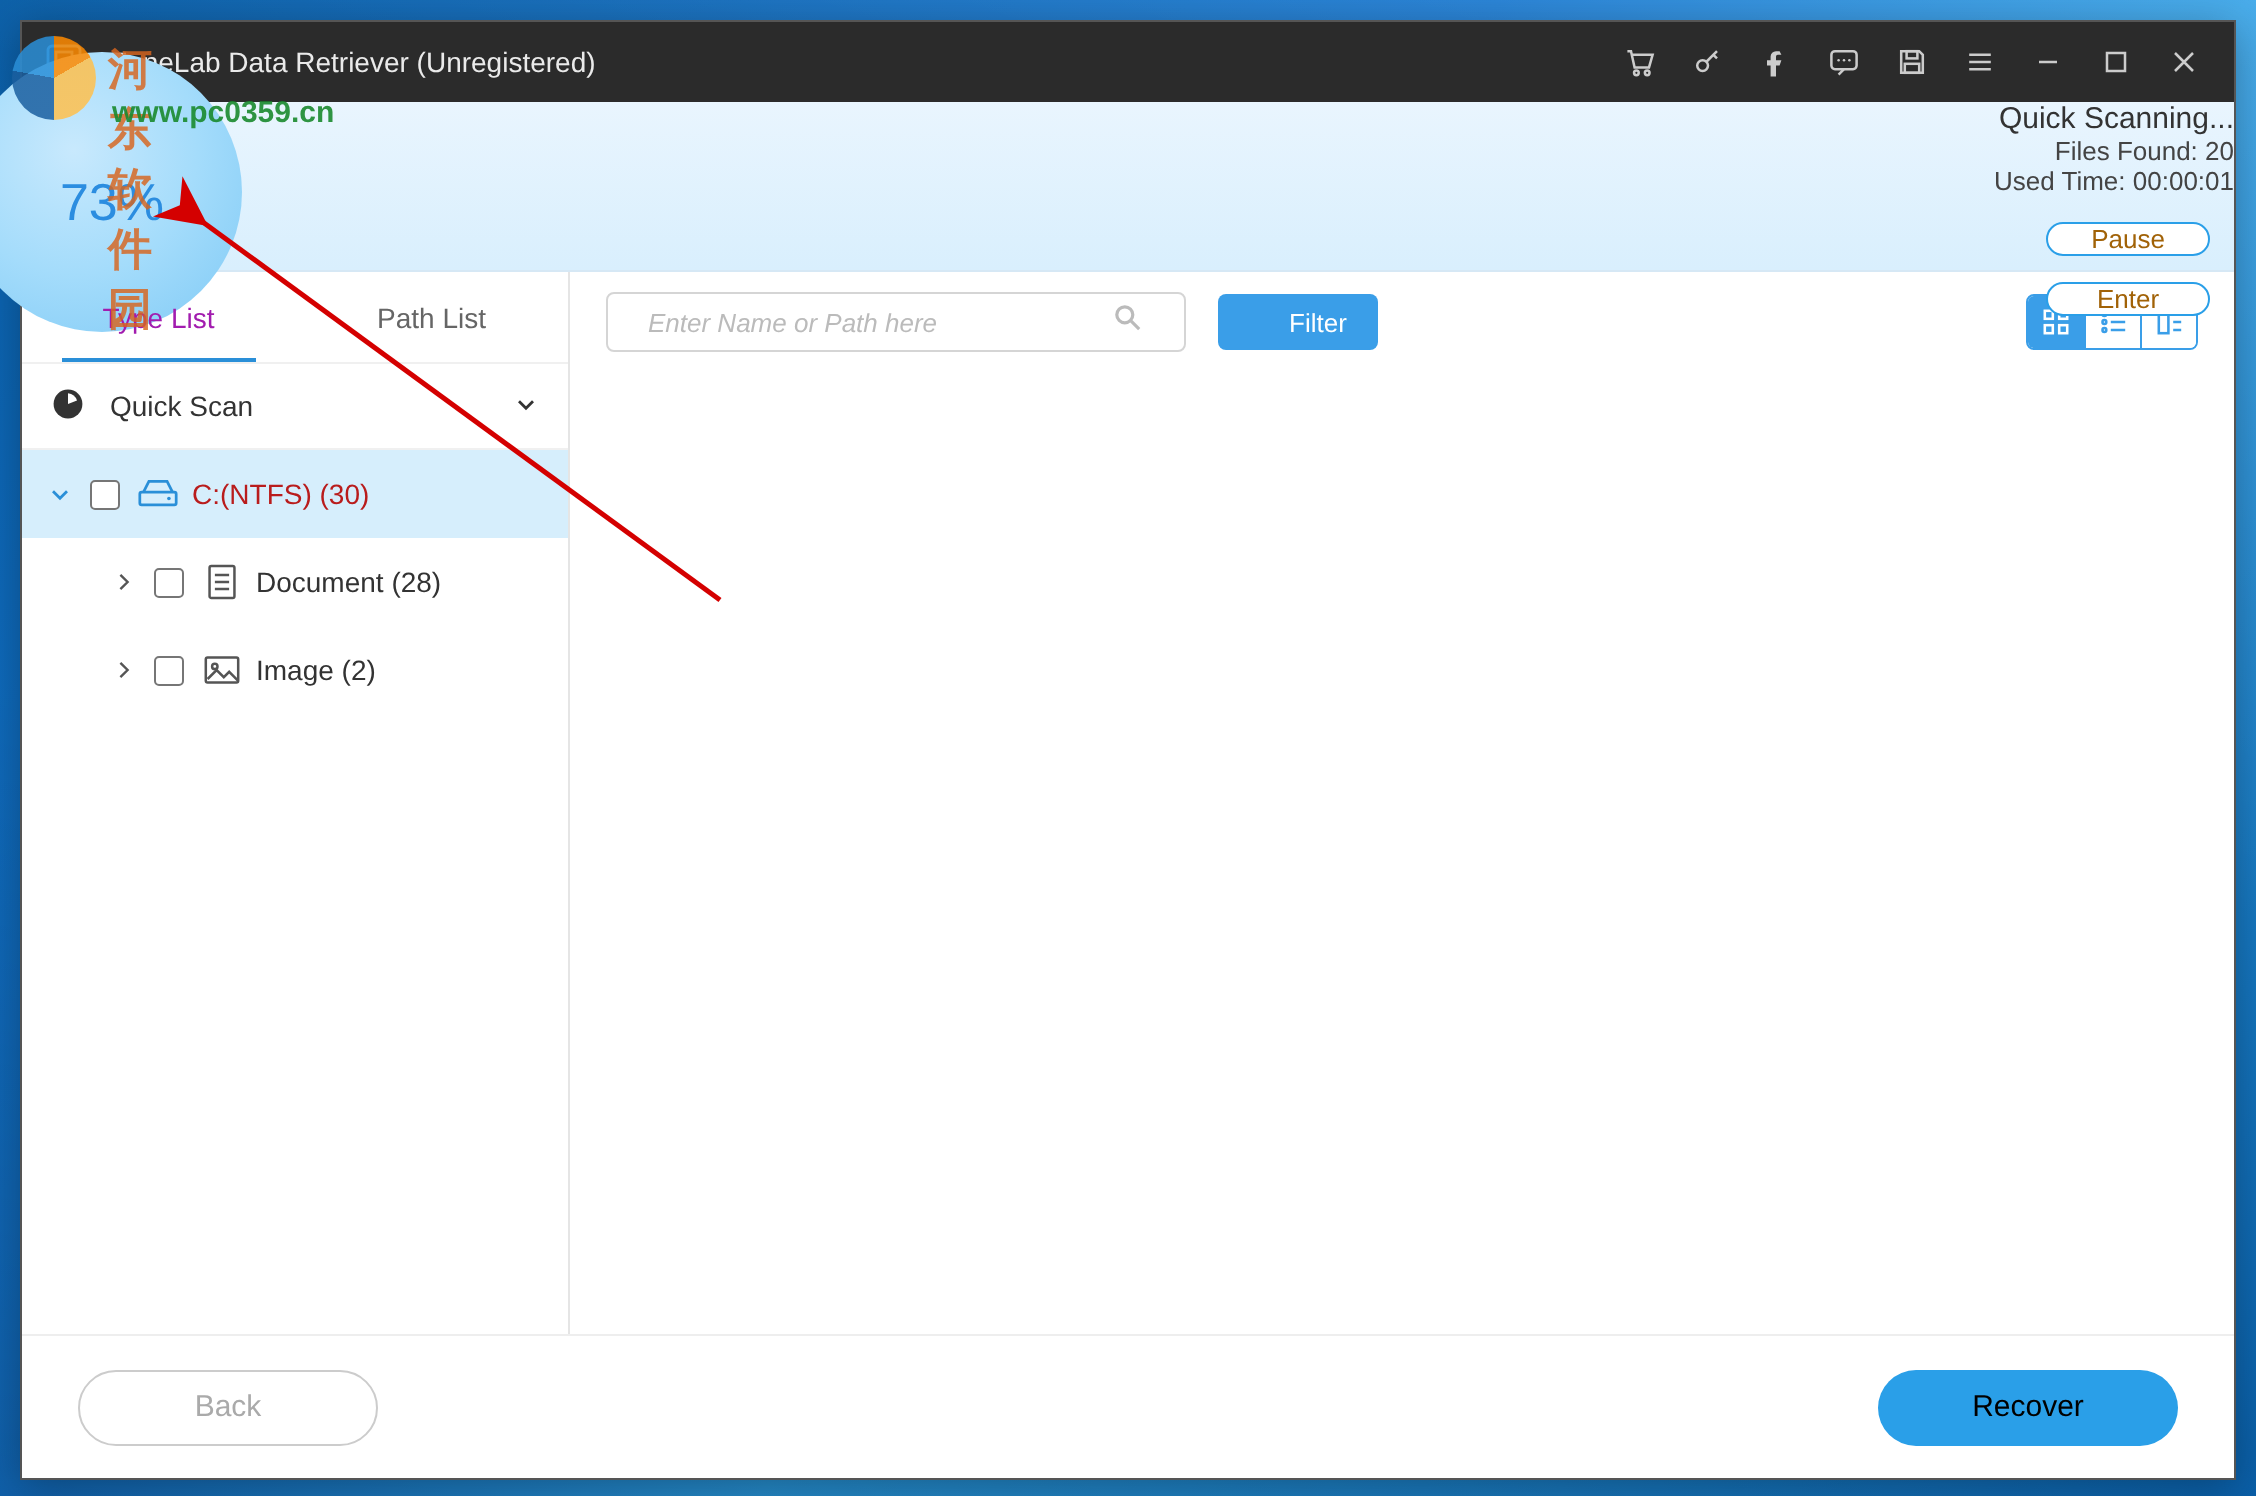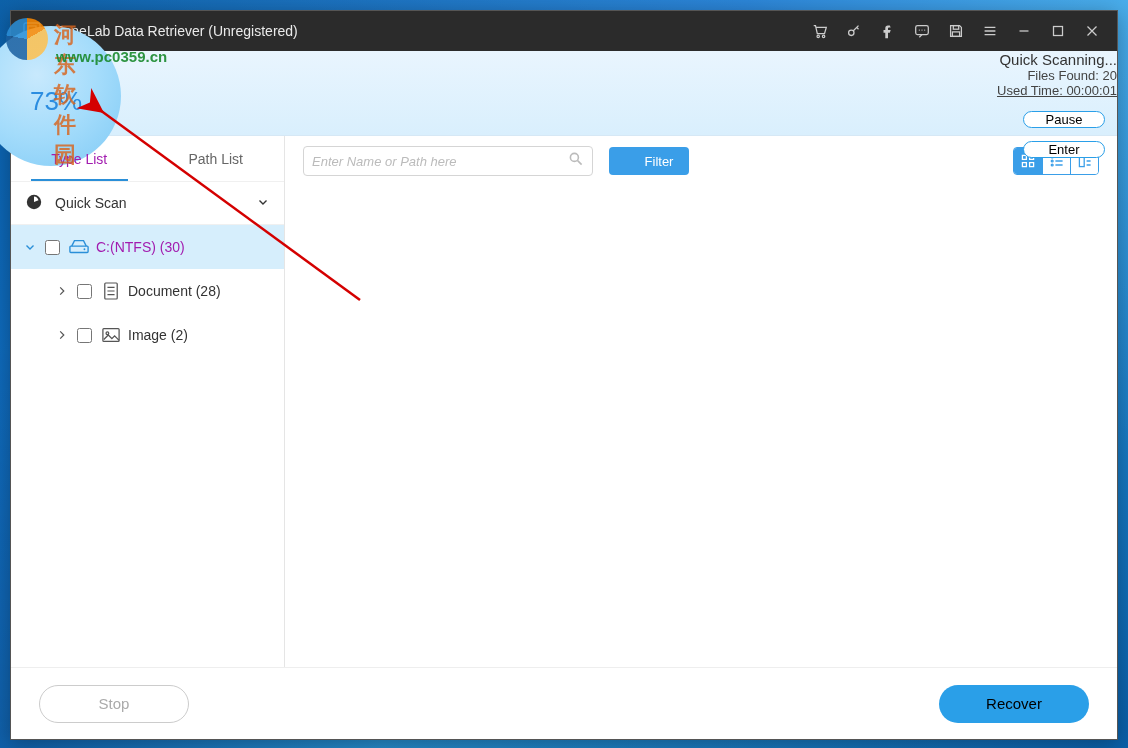--- a/index.html
+++ b/index.html
@@ -37,24 +37,24 @@
   flex-direction:column;
 }
 .progress-circle {
   position:absolute; left:-30px; top:-25px; width:140px; height:140px; border-radius:50%;
   background:radial-gradient(circle at 40% 35%, #c8e9fd 0%, #a4dcfb 50%, #7ec9f5 100%);
   display:flex; align-items:center; justify-content:center;
 }
 .progress-percent { color:#2b8de0; font-size:26px; font-weight:500; margin-left:10px; margin-top:10px;}
 .scan-status { margin-left:125px; font-size:15px; color:#333; }
 .files-found { margin-left:75px; font-size:13px; color:#444; }
-.used-time  { margin-left:60px; font-size:13px; color:#444;text-decoration:underline; }
+.used-time  { margin-left:60px; font-size:13px; color:#444; }
 .hdr-spacer { flex:1; }
 .hdr-btn {
-  width:82px; height:17px; border:1px solid #2a9fe8; background:#fff; color:#000000;
+  width:82px; height:17px; border:1px solid #2a9fe8; background:#fff; color:#a16207;
   border-radius:15px; font-size:13px; cursor:pointer; margin-right:12px;margin-top:13px;
 }
 
 .main { flex:1; display:flex; overflow:hidden; }
 .sidebar {
   width:274px; border-right:1px solid #e5e5e5; display:flex; flex-direction:column;
   background:#fff;
 }
 .tabs { display:flex; height:45px; }
 .tab { flex:1; display:flex; align-items:center; justify-content:center; font-size:14px; color:#666; cursor:pointer; position:relative; }
@@ -67,27 +67,27 @@
 .scan-mode .clock-icon { width:20px; height:20px; margin-right:10px; }
 .scan-mode .chev { margin-left:auto; }
 .tree { flex:1; overflow:auto; }
 .tree-row { height:44px; display:flex; align-items:center; padding:0 8px; font-size:14px; color:#333; cursor:pointer; }
 .tree-row.selected { background:#d6eefc; }
 .tree-row.child { padding-left:40px; }
 .tree-row .exp { width:22px; display:flex; justify-content:center; color:#2a8fd8; }
 .tree-row.child .exp { color:#555; }
 .tree-row input[type=checkbox]{ width:15px; height:15px; margin:0 8px 0 4px; accent-color:#2a8fd8; }
 .tree-row .node-icon { width:22px; display:flex; justify-content:center; margin-right:6px; }
-.tree-row .drive-label { color:#a21caf; }
+.tree-row .drive-label { color:#b91c1c; }
 
 .content { flex:1; display:flex; flex-direction:column; }
 .toolbar { height:50px; display:flex; align-items:center; padding:0 18px; gap:16px; }
 .search-wrap {
   width:290px; height:30px; border:1px solid #d5d5d5; border-radius:4px; display:flex; align-items:center;
-  padding:0 8px; color:#999;gap:24px;
+  padding:0 20px; color:#999;gap:24px;
 }
 .search-input { flex:1; border:none; outline:none; font-size:13px; font-style:italic; color:#555; background:transparent; }
 .search-input::placeholder { color:#bbb; }
 .filter-btn {
   width:80px; height:28px; background:#3a9ee8; color:#fff; border:none; border-radius:4px;
   font-size:13px; cursor:pointer;padding-left:20px;
 }
 .view-toggle {
   margin-left:auto; display:flex; border:1px solid #3a9ee8; border-radius:4px; overflow:hidden;
 }
@@ -315,21 +315,21 @@
                   <path d="M12 5h5M12 10h5M12 15h5"></path>
                 </svg>
               </div>
           </div>
         </div>
         <div class="results"></div>
       </div>
     </div>
 
     <div class="footer">
-      <button class="back-btn">Stop</button>
+      <button class="back-btn">Back</button>
       <button class="recover-btn">Recover</button>
     </div>
   </div>
 
   <div class="watermark">
     <div class="wm-logo"></div>
     <div class="wm-cn">河东软件园</div>
     <div class="wm-url">www.pc0359.cn</div>
   </div>
 

